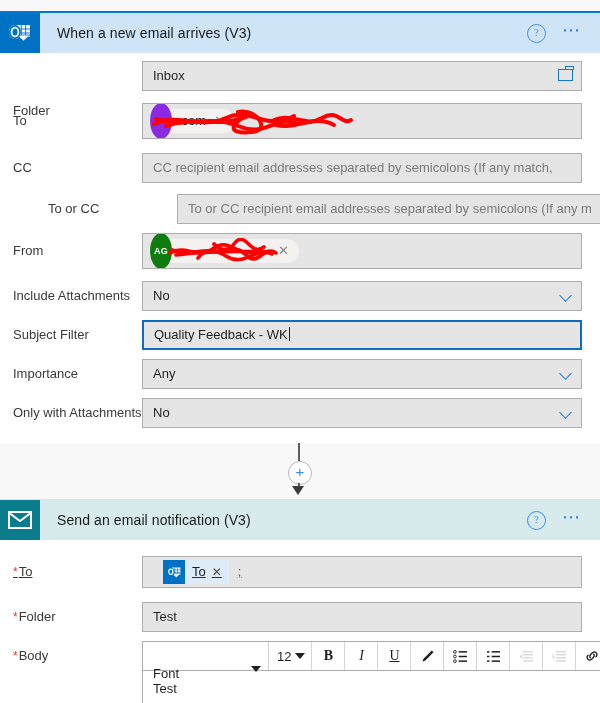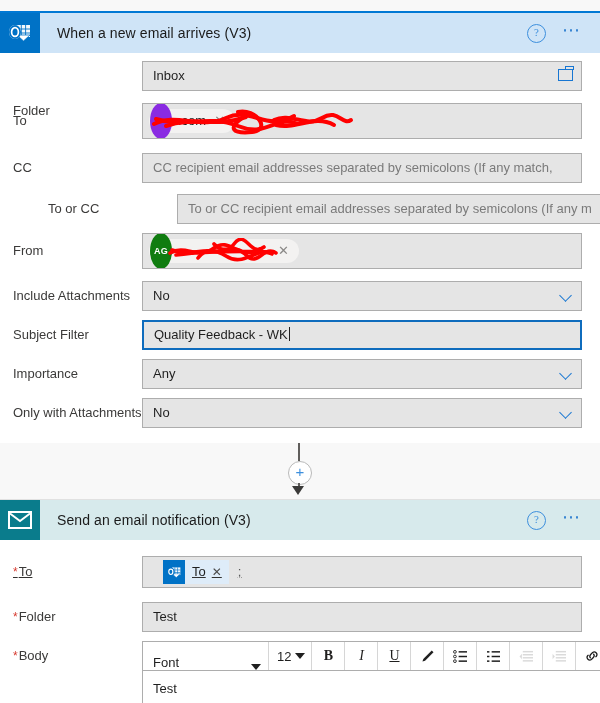--- a/index.html
+++ b/index.html
@@ -344,27 +344,28 @@
     justify-content: center;
     min-width: 26px;
     cursor: pointer;
     font-size: 14px;
     color: #201f1e;
     padding: 0 3px;
   }
   .tb-btn.disabled { color: #bdbdbd; opacity: .55; }
   .font-sel {
     display: flex;
-    align-items: flex-end;
+    align-items: flex-start;
     justify-content: space-between;
     width: 108px;
     padding: 0 7px 0 10px;
     font-size: 13px;
     color: #1f1f1f;
     cursor: pointer;
+    margin-top: 24px;
   }
   .size-sel {
     display: flex;
     align-items: center;
     gap: 4px;
     padding: 0 6px 0 8px;
     font-size: 13px;
     color: #1f1f1f;
     cursor: pointer;
   }

